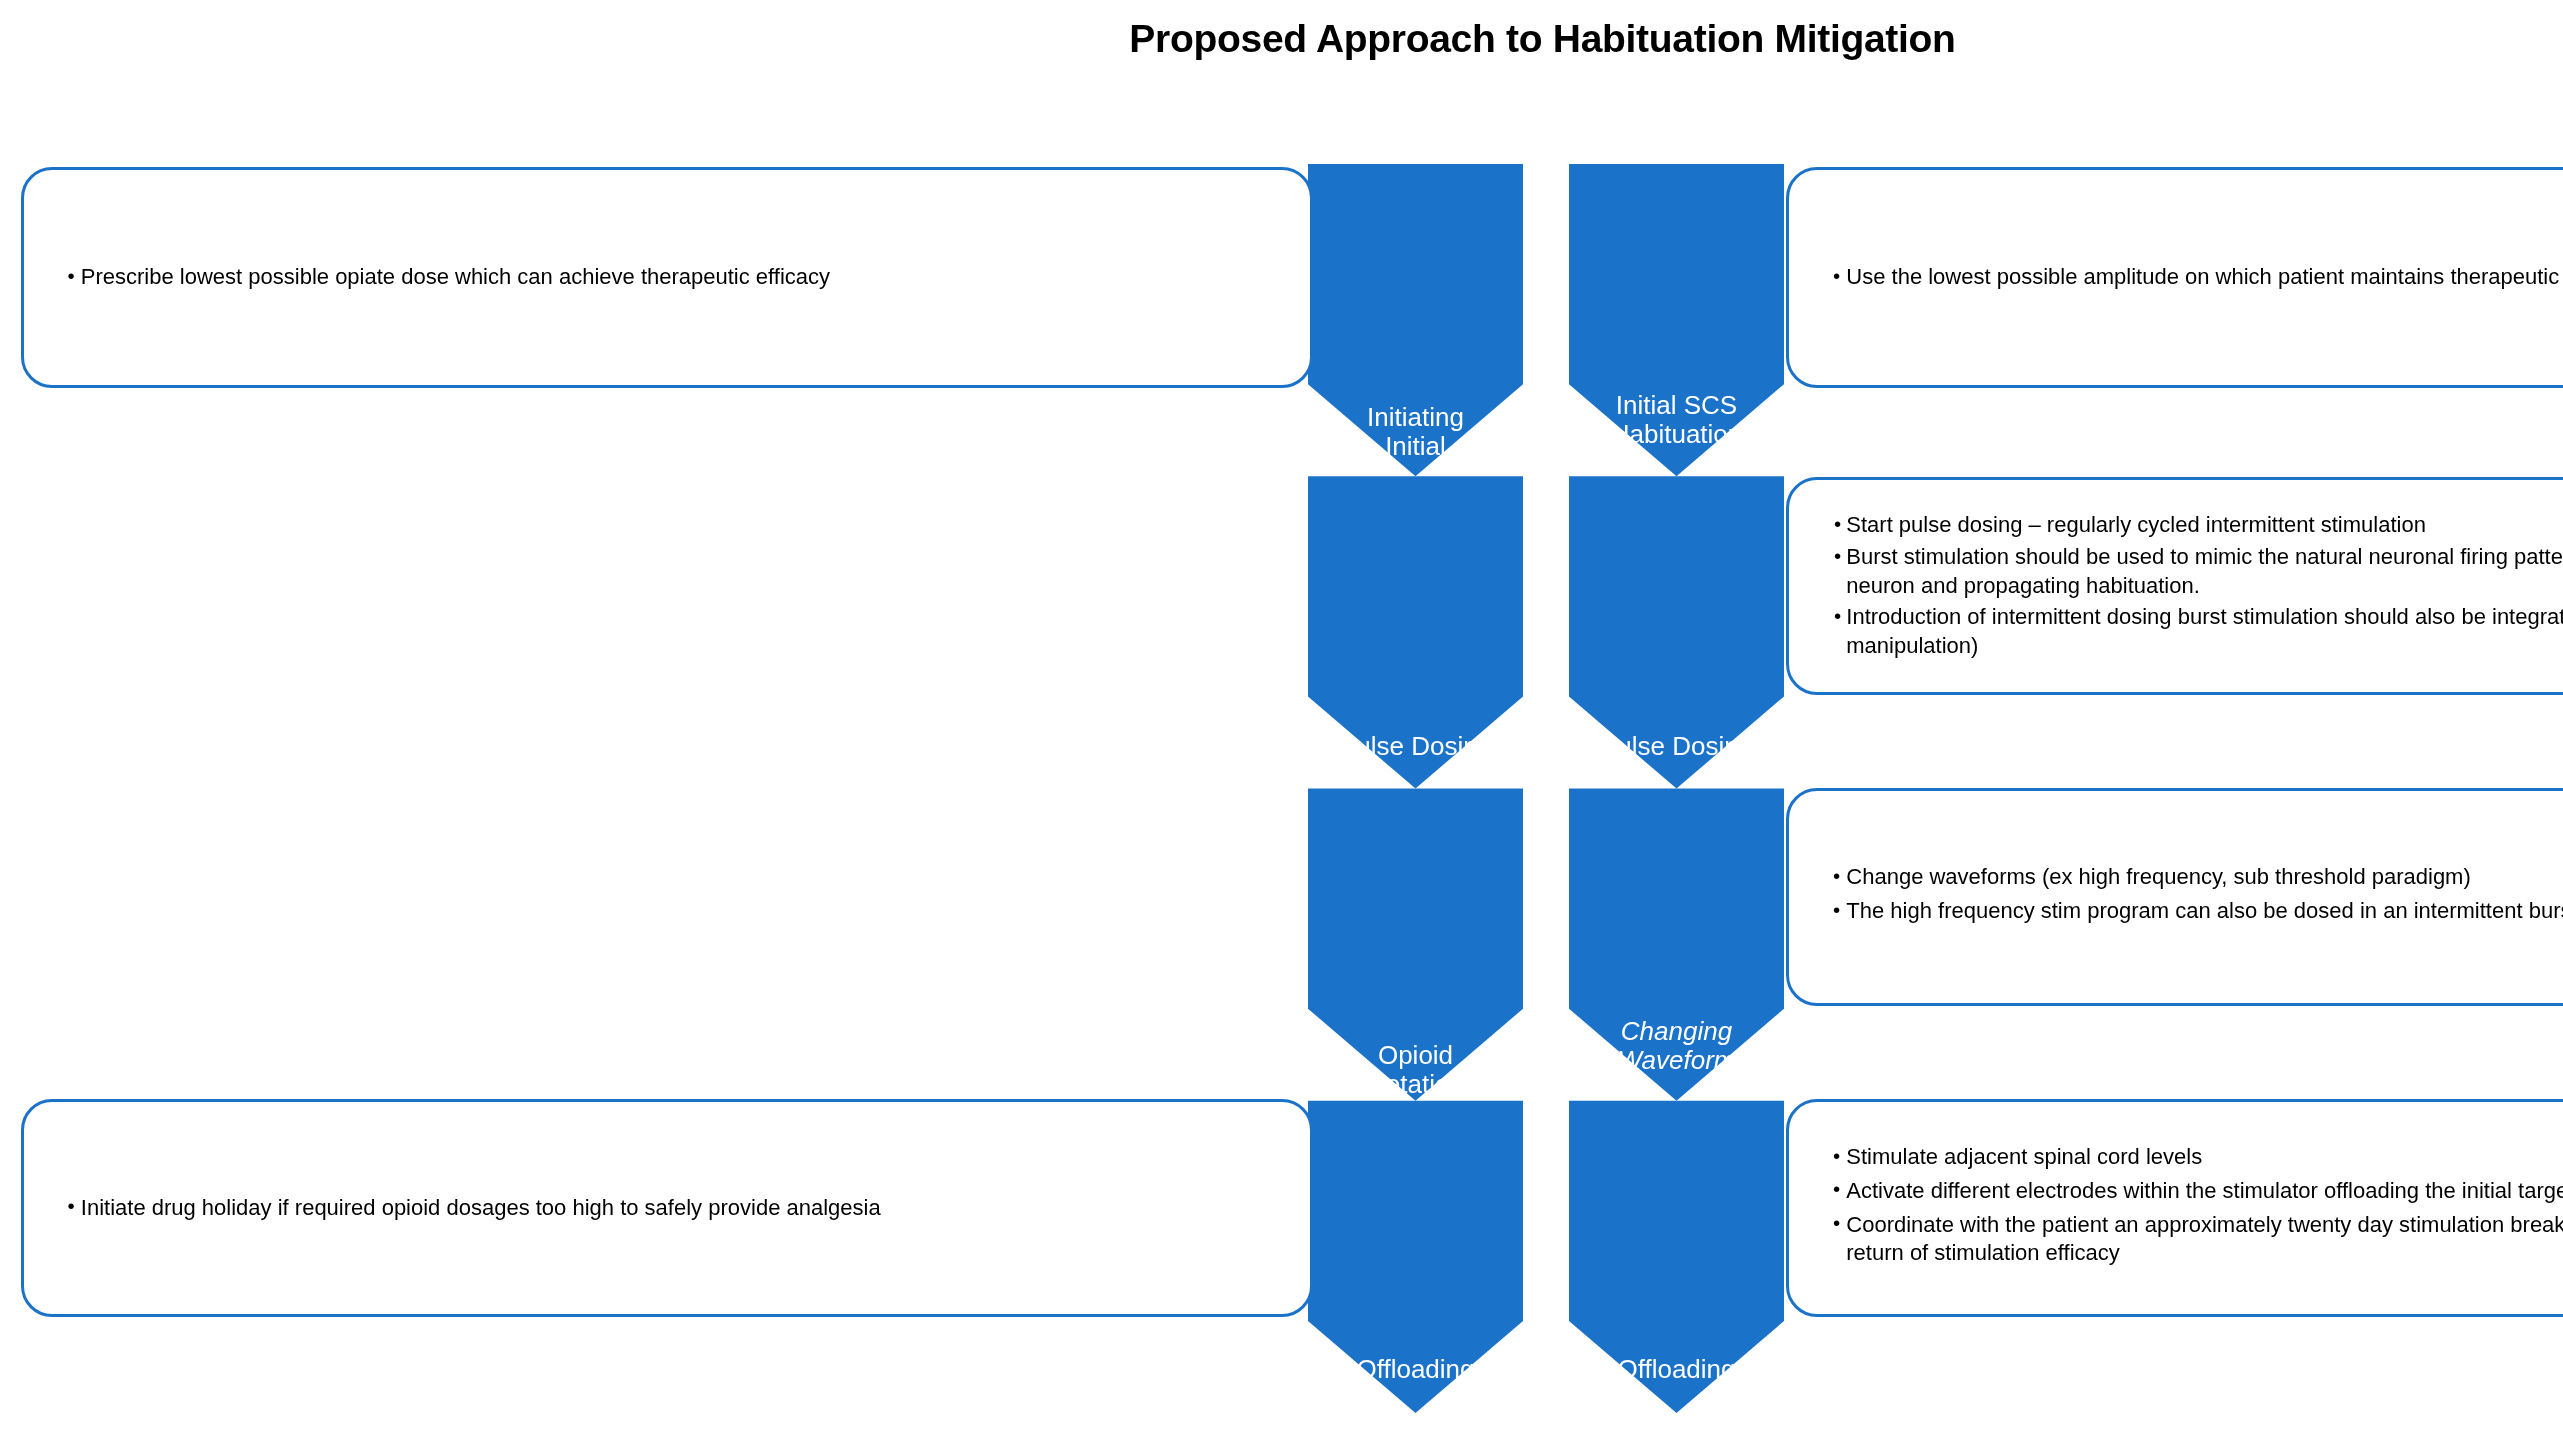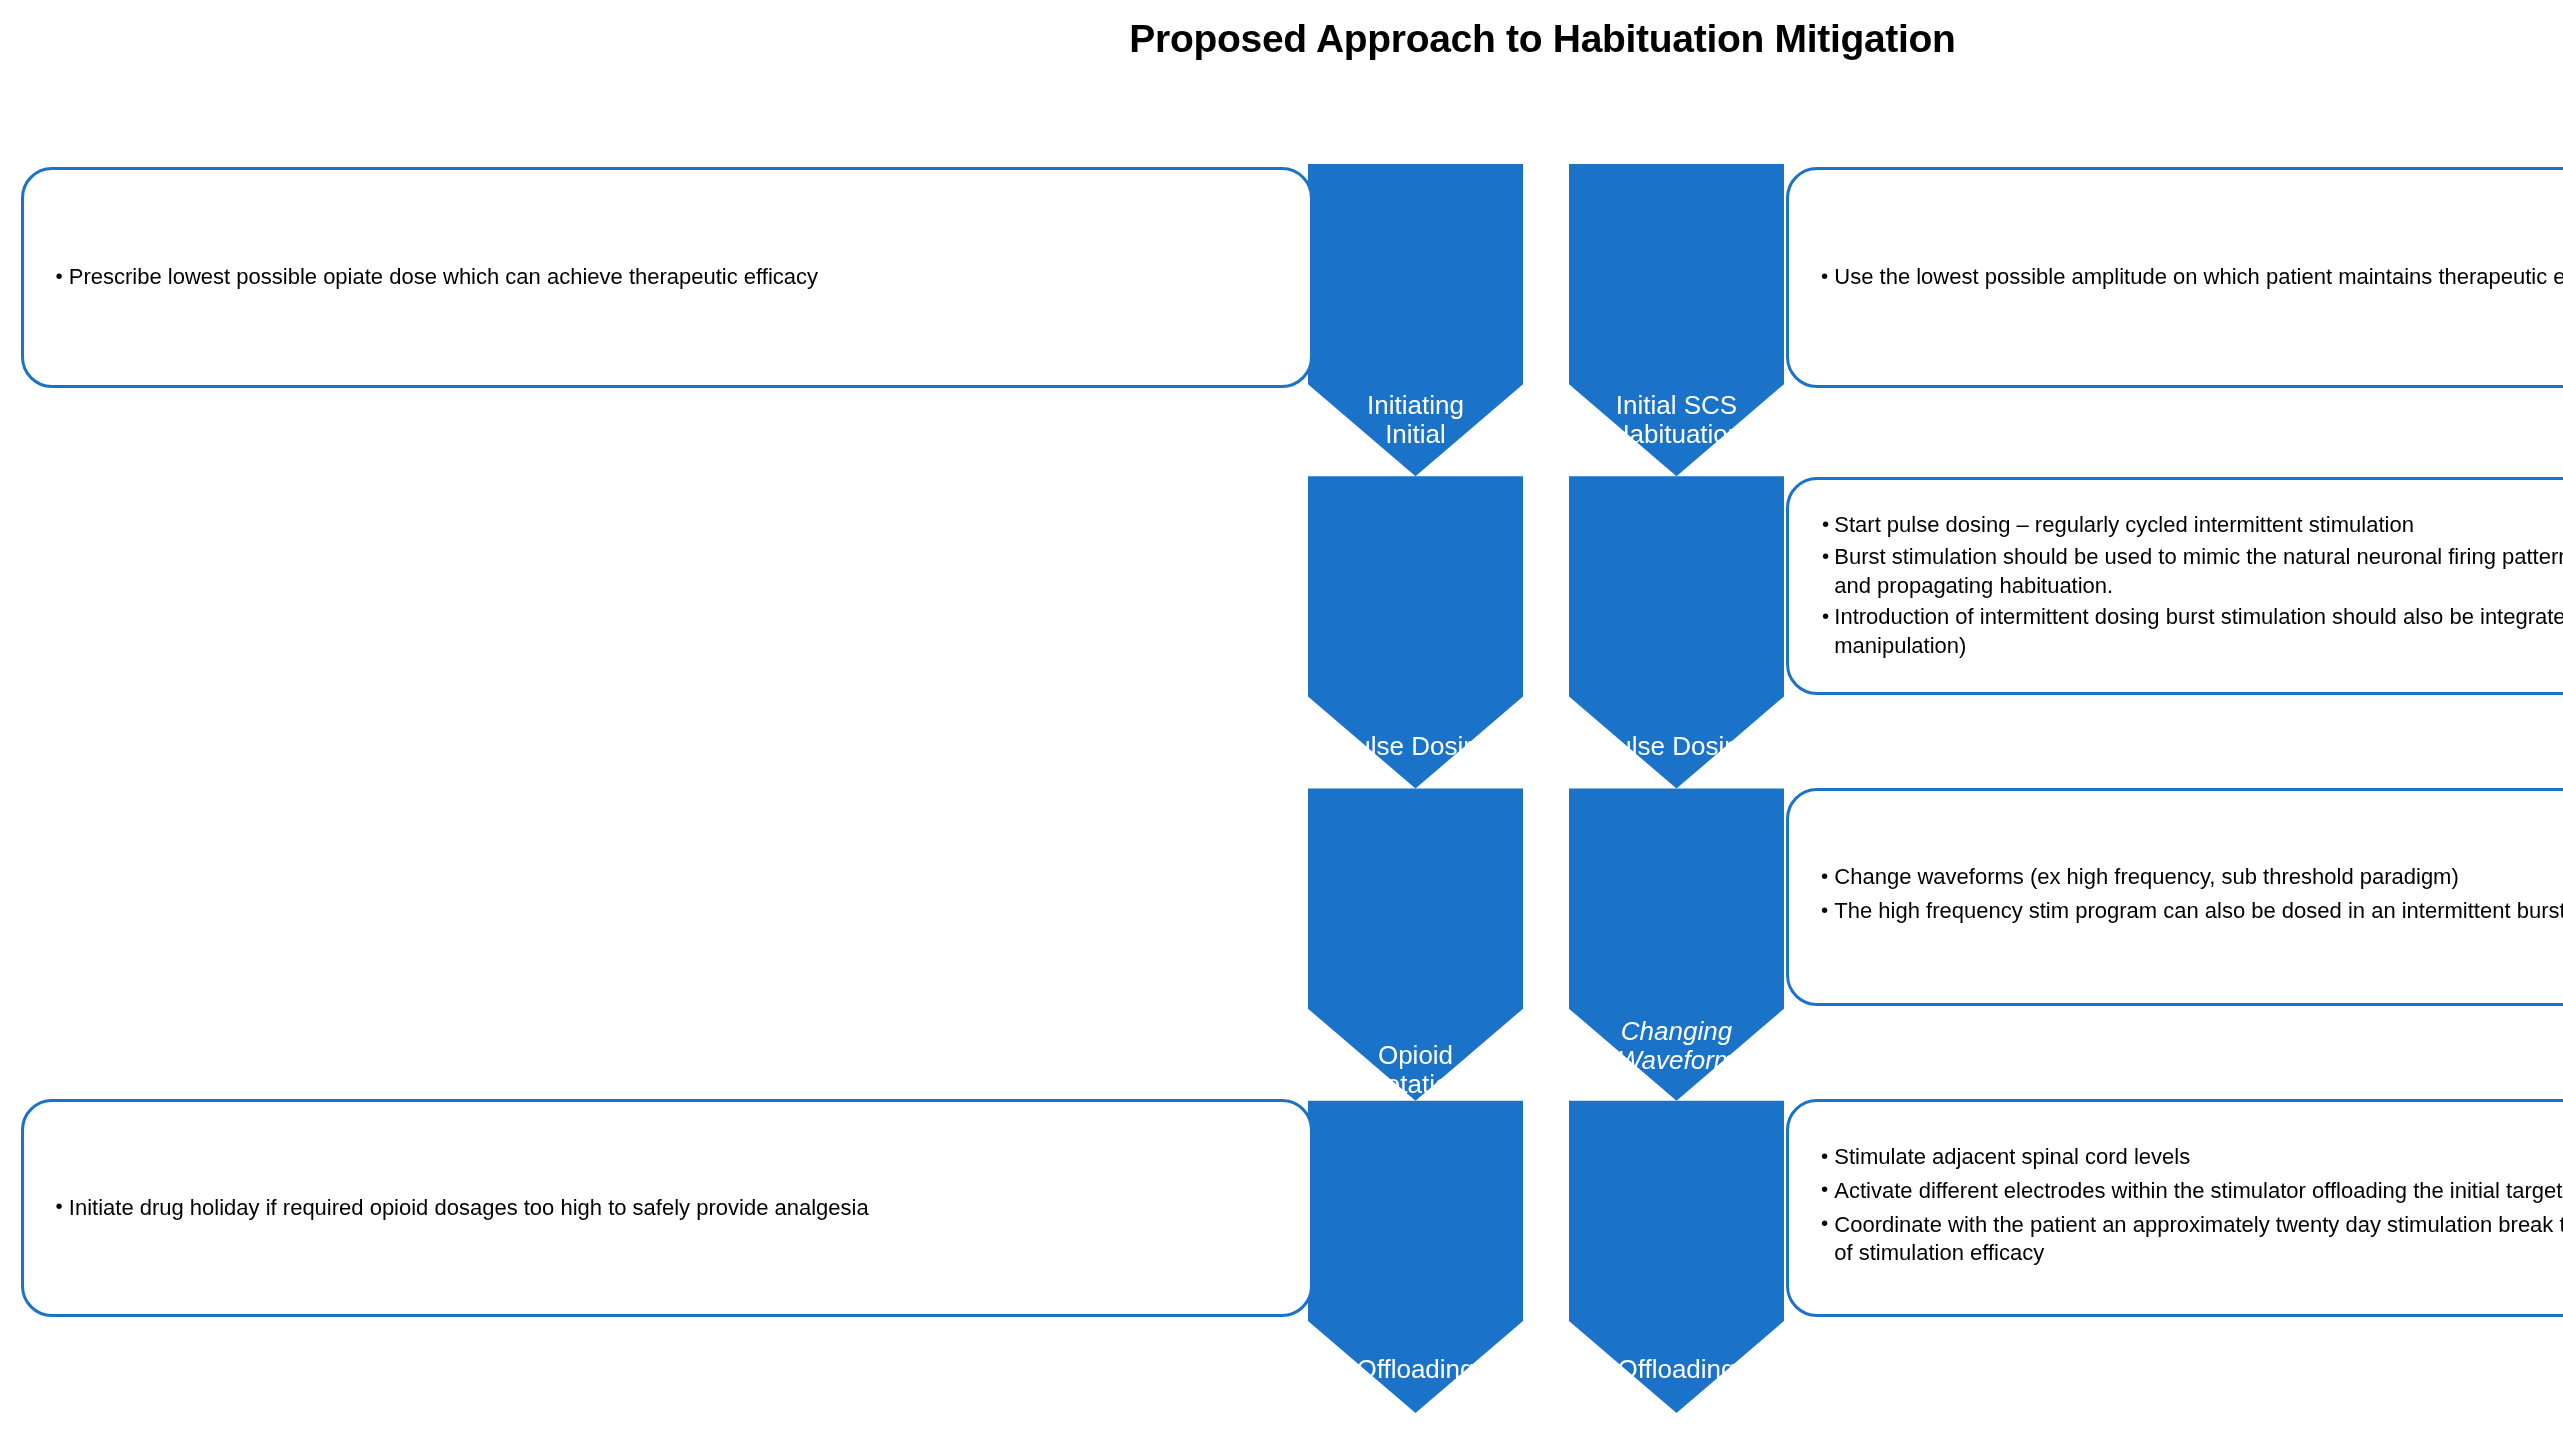--- a/index.html
+++ b/index.html
@@ -49,21 +49,21 @@
   .box-left  { left: 20.5px;   width: 1292px; }
   .box-right { left: 1786px; width: 1278px; }
 
   .row1 { top: 167px;  height: 221px; }
   .row2 { top: 477px;  height: 218px; }
   .row3 { top: 788px; height: 218px; }
   .row4 { top: 1099px; height: 218px; }
 
   .bullets {
     list-style: none;
-    margin: 4px;
+    margin: 16px;
     padding: 0 30px 0 28px;
   }
   .bullets li {
     position: relative;
     padding-left: 13.3px;
     font-size: 22px;
     line-height: 1.30;
     color: #000000;
     margin: 0 0 3.1px 0;
   }
@@ -107,21 +107,21 @@
 
   <div class="arrow-col" style="left:1308px; width:215px;">
     <svg width="215" height="1287" viewBox="0 0 420 2510" xmlns="http://www.w3.org/2000/svg">
       <g fill="#1B72C9">
         <path d="M0,0 L420,0 L420,430 L210,610 L0,430 Z"></path>
         <path d="M0,610 L420,610 L420,1040 L210,1220 L0,1040 Z"></path>
         <path d="M0,1220 L420,1220 L420,1650 L210,1830 L0,1650 Z"></path>
         <path d="M0,1830 L420,1830 L420,2260 L210,2440 L0,2260 Z"></path>
       </g>
     </svg>
-    <div class="arrow-label two-line" style="top:228px;">
+    <div class="arrow-label two-line" style="top:240px;">
       <div>Initiating</div>
       <div>Initial</div>
     </div>
     <div class="arrow-label" style="top:569px;">
       <div>Pulse Dosing</div>
     </div>
     <div class="arrow-label two-line" style="top:854px;margin-top:24px;">
       <div>Opioid</div>
       <div>Rotation</div>
     </div>

